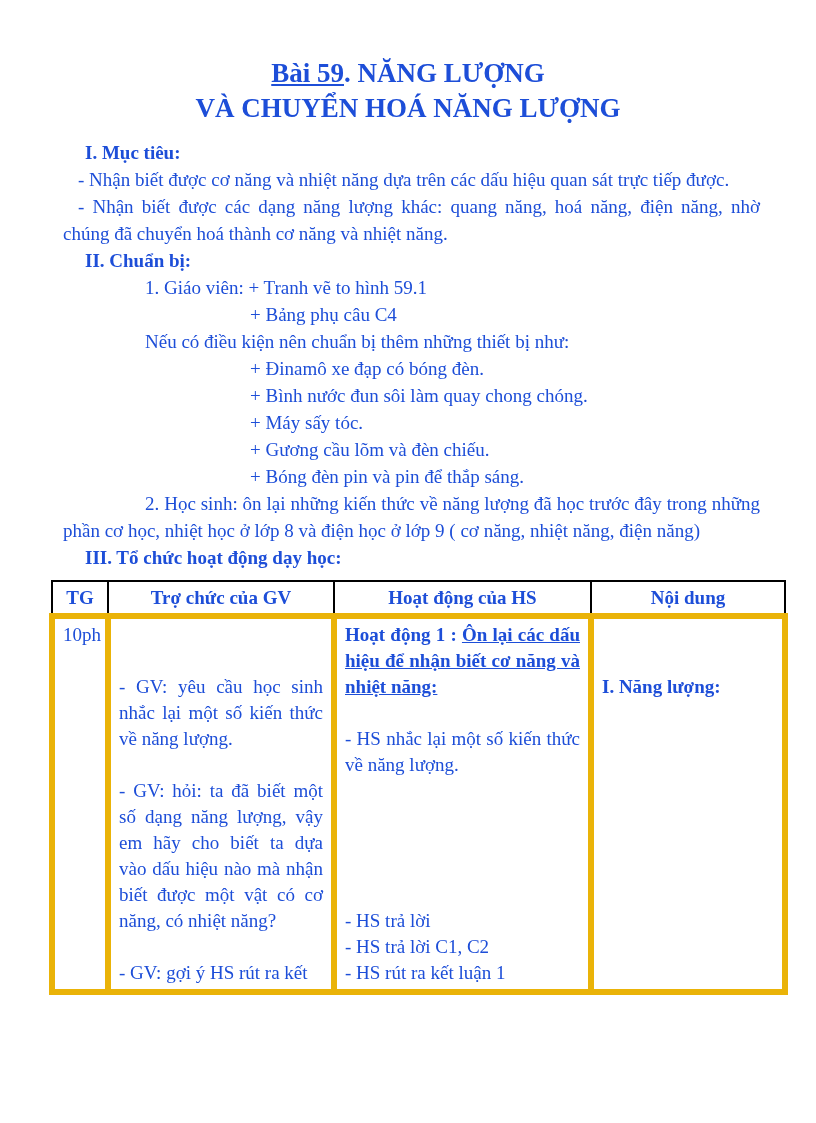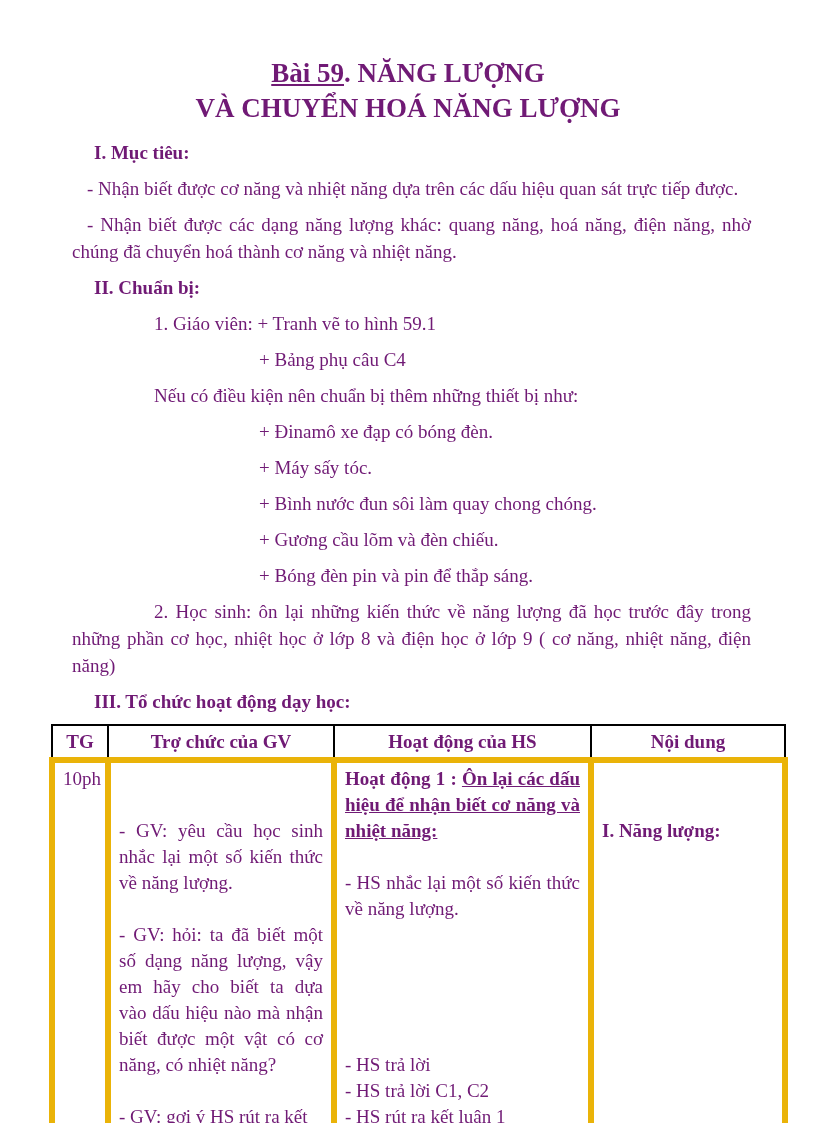--- a/index.html
+++ b/index.html
@@ -1,25 +1,25 @@
 <!DOCTYPE html>
 <html><head>
 <meta charset="utf-8">
 <style>
   html, body { margin: 0; padding: 0; background: #ffffff; }
   .page {
     width: 816px; height: 1123px;
-    background: #ffffff; color: #701a75;
+    background: #ffffff; color: #1d4ed8;
     font-family: "Liberation Serif", "DejaVu Serif", serif;
     overflow: hidden; position: relative;
   }
   .title-block { padding-top: 56px; text-align: center; font-weight: bold; font-size: 27px; line-height: 35px; }
   .title-line1 .u-part { text-decoration: underline; }
   .content { margin: 13px 56px 0 63px; font-size: 19px; line-height: 27px; }
-  .content p { margin: 9px; }
+  .content p { margin: 0; }
   .heading { font-weight: bold; text-indent: 22px; }
   .para { text-align: justify; text-indent: 15px; }
   .ind1 { padding-left: 82px; }
   .ind2 { padding-left: 187px; }
   .para-deep { text-align: justify; text-indent: 82px; }
 
   table.lesson-table {
     border-collapse: collapse; table-layout: fixed;
     margin: 9px 0 0 49px; width: 733px;
     font-size: 19px;
@@ -55,22 +55,22 @@
   <div class="content">
     <p class="heading">I. Mục tiêu:</p>
     <p class="para">- Nhận biết được cơ năng và nhiệt năng dựa trên các dấu hiệu quan sát trực tiếp được.</p>
     <p class="para">- Nhận biết được các dạng năng lượng khác: quang năng, hoá năng, điện năng, nhờ chúng đã chuyển hoá thành cơ năng và nhiệt năng.</p>
 
     <p class="heading">II. Chuẩn bị:</p>
     <p class="ind1">1. Giáo viên: + Tranh vẽ to hình 59.1</p>
     <p class="ind2">+ Bảng phụ câu C4</p>
     <p class="ind1">Nếu có điều kiện nên chuẩn bị thêm những thiết bị như:</p>
     <p class="ind2">+ Đinamô xe đạp có bóng đèn.</p>
+    <p class="ind2">+ Bình nước đun sôi làm quay chong chóng.</p>
     <p class="ind2">+ Máy sấy tóc.</p>
-    <p class="ind2">+ Bình nước đun sôi làm quay chong chóng.</p>
     <p class="ind2">+ Gương cầu lõm và đèn chiếu.</p>
     <p class="ind2">+ Bóng đèn pin và pin để thắp sáng.</p>
     <p class="para-deep">2. Học sinh: ôn lại những kiến thức về năng lượng đã học trước đây trong những phần cơ học, nhiệt học ở lớp 8 và điện học ở lớp 9 ( cơ năng, nhiệt năng, điện năng)</p>
 
     <p class="heading">III. Tổ chức hoạt động dạy học:</p>
   </div>
 
   <table class="lesson-table">
     <colgroup>
       <col style="width:56px">

